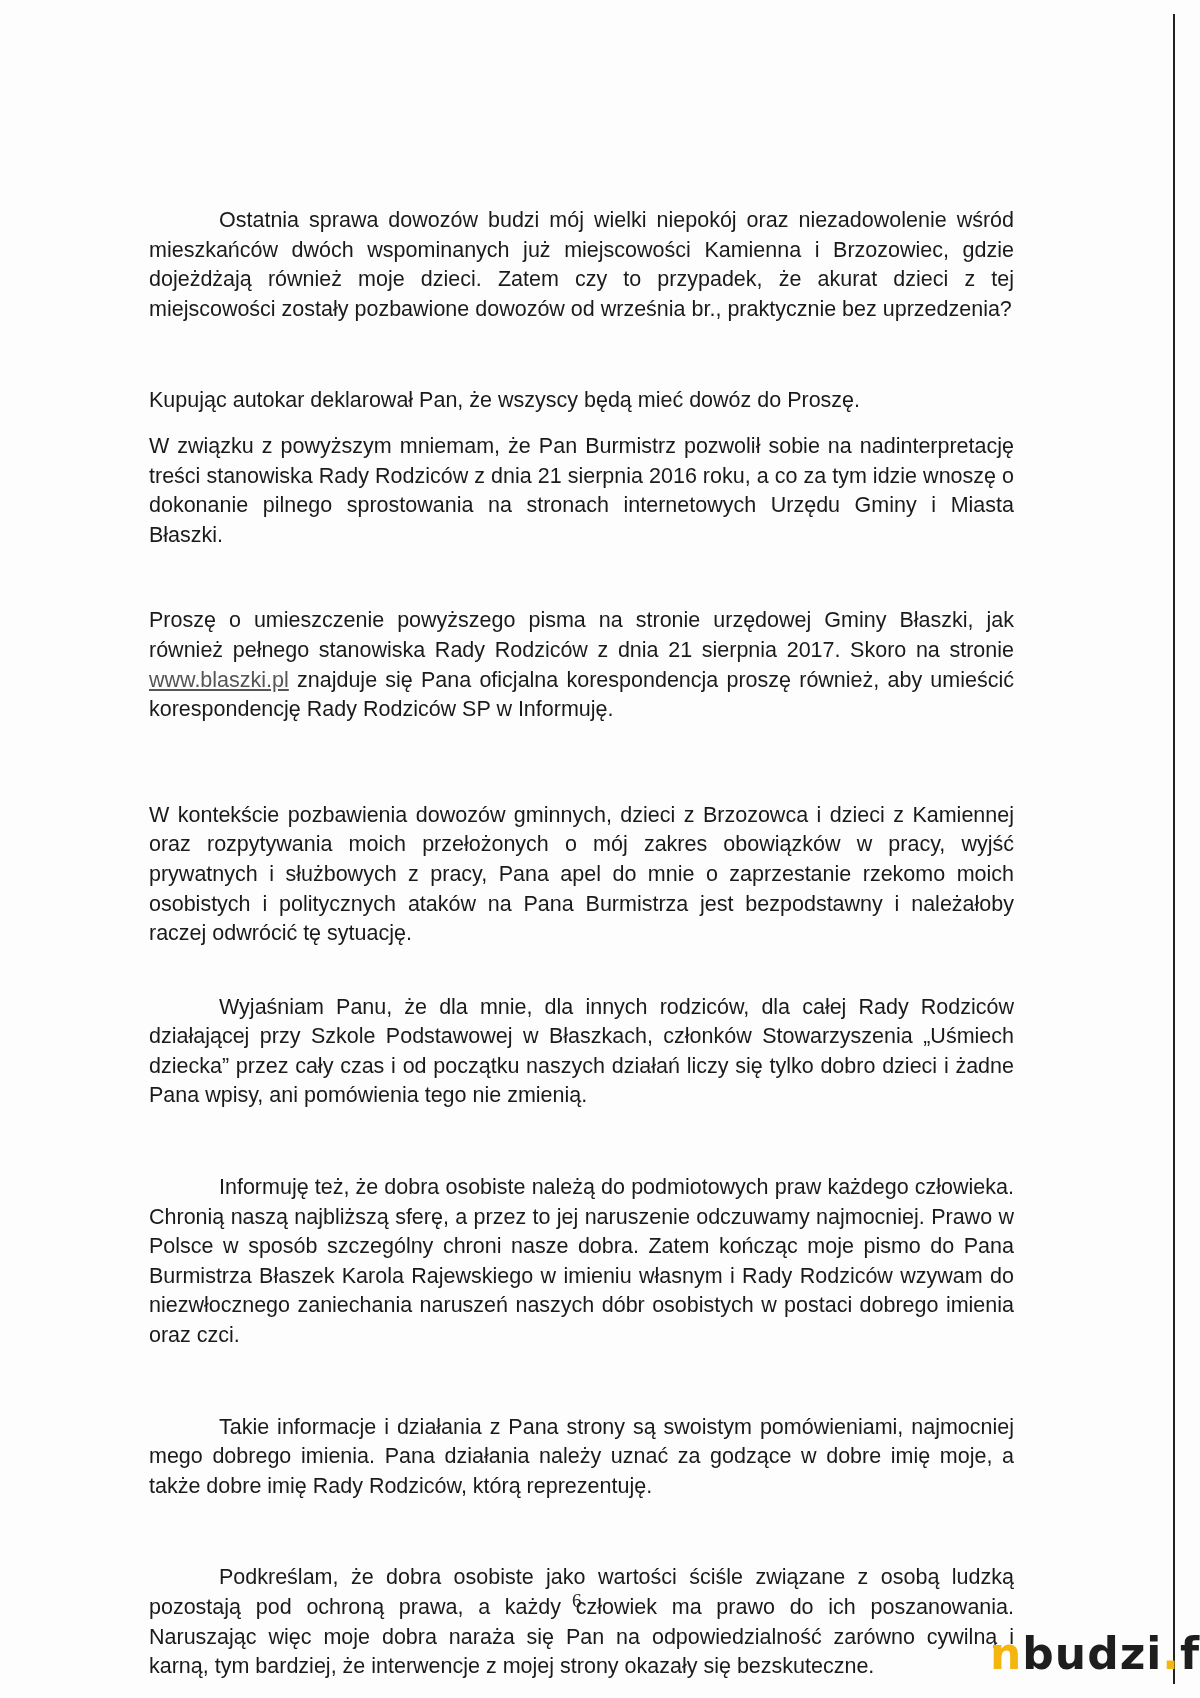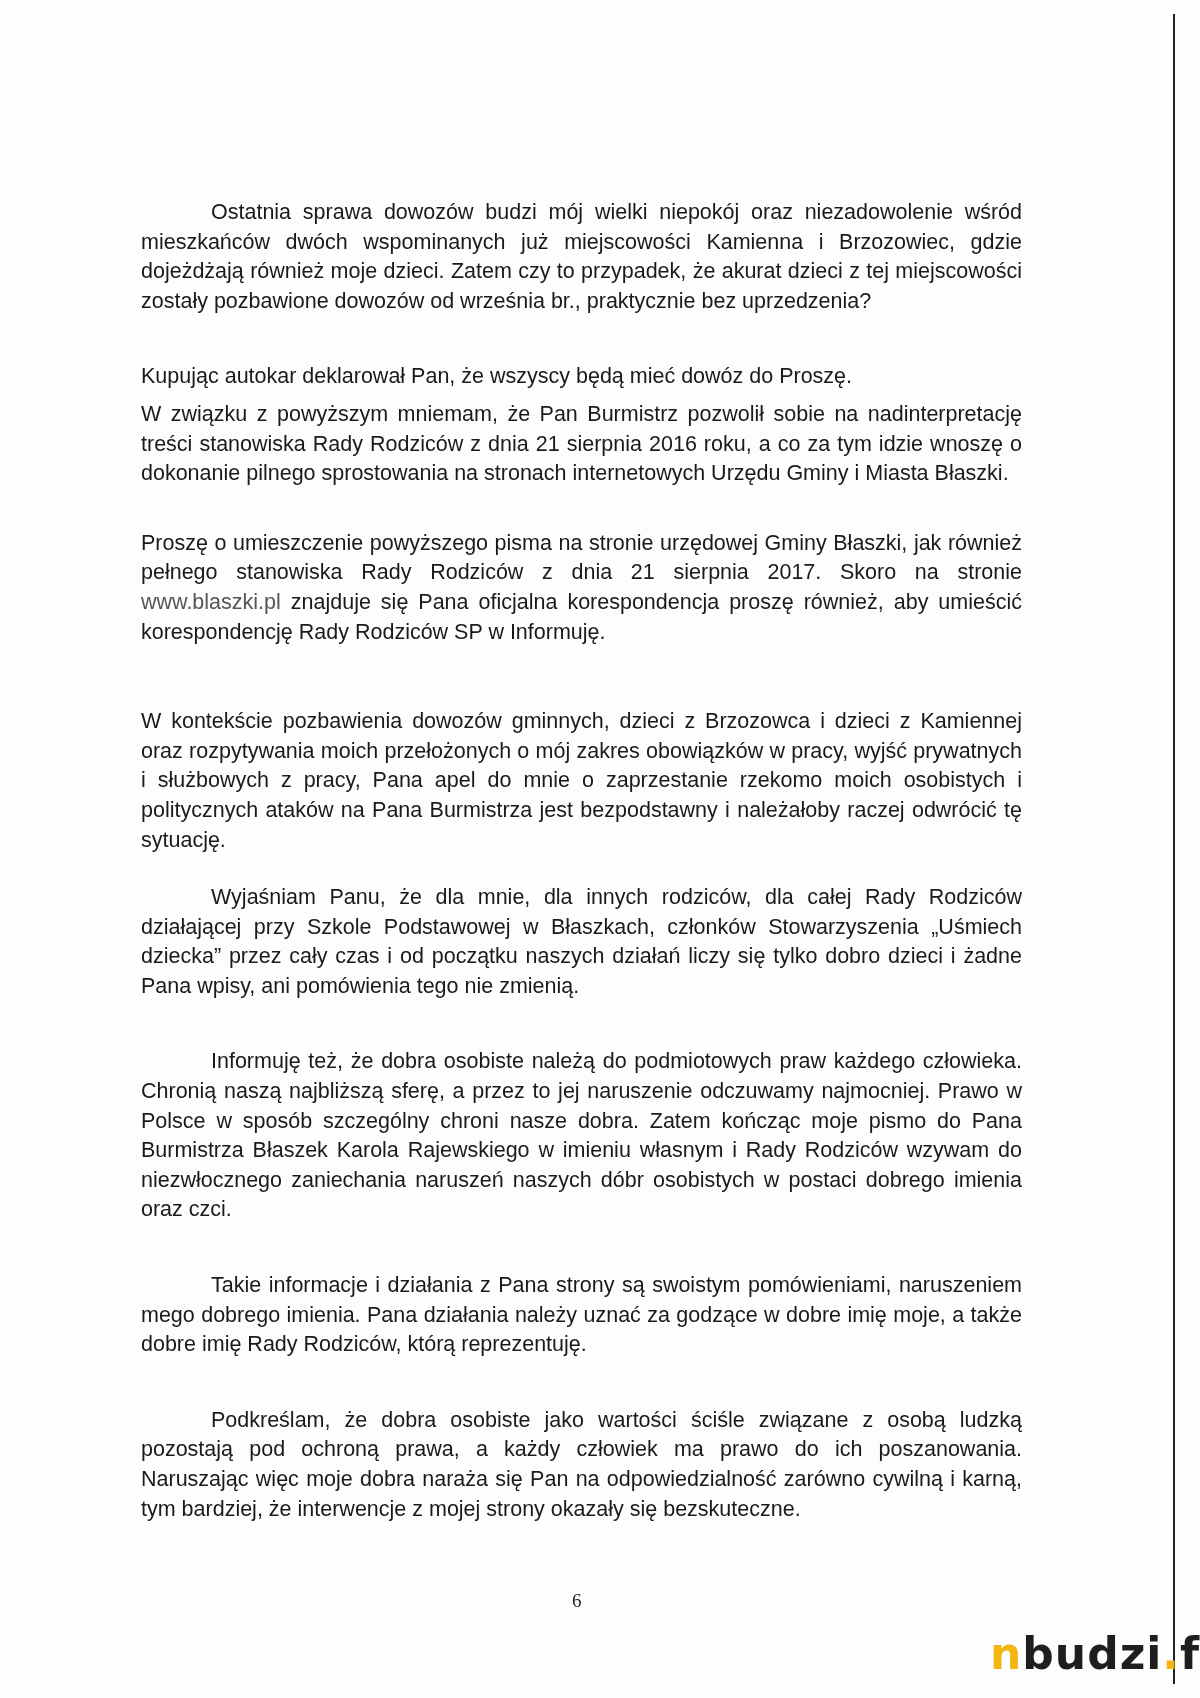--- a/index.html
+++ b/index.html
@@ -2,26 +2,26 @@
 <html><head>
   <meta charset="utf-8">
   <style>
     html, body { margin: 0; padding: 0; background: #ffffff; }
     body { width: 1200px; height: 1698px; position: relative; overflow: hidden;
            font-family: "Liberation Sans", sans-serif; color: #1a1a1a; }
     .page { position: absolute; left: 0; top: 0; width: 1200px; height: 1698px; background: #fdfdfd; }
     .vline { position: absolute; left: 1173px; top: 14px; width: 2px; height: 1670px; background: #222; }
     .text-block { position: absolute; left: 133px; top: 190px; width: 897px;
                   font-size: 21.5px; line-height: 29.6px; text-align: justify; }
-    .para { margin: 8px; }
+    .para { margin: 16px; }
     .para.indent { text-indent: 70px; }
     .gap-m { height: 12px; }
     .gap-l { height: 30px; }
     .gap-xl { height: 44px; }
-    .link { color: #555; }
+    .link { color: #555; text-decoration: underline; }
     .page-number { position: absolute; left: 572px; top: 1590px; font-family: "Liberation Serif", serif;
                    font-size: 19px; color: #222; }
     .logo { position: absolute; left: 990px; top: 1632px; font-family: "DejaVu Sans", sans-serif;
             font-weight: bold; font-size: 44px; letter-spacing: 1px; color: #1e1e1e; line-height: 1; }
     .logo .accent { color: #f5b50f; }
   </style>
 </head>
 <body>
 
 <div class="page">
@@ -35,21 +35,21 @@
     <div class="gap-m"></div>
     <div class="gap-m"></div>
     <p class="para"><span>Proszę o umieszczenie powyższego pisma na stronie urzędowej Gminy Błaszki, jak również pełnego  stanowiska Rady Rodziców z dnia 21 sierpnia 2017. Skoro na stronie </span><span class="link">www.blaszki.pl</span><span> znajduje się Pana oficjalna korespondencja proszę również, aby umieścić korespondencję Rady Rodziców SP w Informuję.</span></p>
     <div class="gap-xl"></div>
     <p class="para">W kontekście pozbawienia dowozów gminnych, dzieci z Brzozowca i dzieci z Kamiennej oraz rozpytywania moich przełożonych o mój zakres obowiązków w pracy, wyjść prywatnych i służbowych z pracy, Pana apel do mnie o zaprzestanie rzekomo moich osobistych i politycznych ataków na Pana Burmistrza jest bezpodstawny i należałoby raczej odwrócić tę sytuację.</p>
     <div class="gap-m"></div>
     <p class="para indent">Wyjaśniam Panu, że dla mnie, dla innych rodziców, dla całej Rady Rodziców działającej przy Szkole Podstawowej w Błaszkach, członków Stowarzyszenia „Uśmiech dziecka” przez cały czas i od początku naszych działań liczy się tylko dobro dzieci i żadne Pana wpisy, ani pomówienia tego nie zmienią.</p>
     <div class="gap-l"></div>
     <p class="para indent">Informuję też, że dobra osobiste należą do podmiotowych praw każdego człowieka. Chronią naszą najbliższą sferę, a przez to jej naruszenie odczuwamy najmocniej. Prawo w Polsce w sposób szczególny chroni nasze dobra. Zatem kończąc moje pismo do Pana Burmistrza Błaszek Karola Rajewskiego w imieniu własnym i Rady Rodziców wzywam do niezwłocznego zaniechania naruszeń naszych dóbr osobistych w postaci dobrego imienia oraz czci.</p>
     <div class="gap-l"></div>
-    <p class="para indent">Takie informacje i działania z Pana strony są swoistym pomówieniami, naruszeniem mego dobrego imienia. Pana działania należy uznać za godzące w dobre imię moje, a także dobre imię Rady Rodziców, którą reprezentuję.</p>
+    <p class="para indent">Takie informacje i działania z Pana strony są swoistym pomówieniami, najmocniej mego dobrego imienia. Pana działania należy uznać za godzące w dobre imię moje, a także dobre imię Rady Rodziców, którą reprezentuję.</p>
     <div class="gap-l"></div>
     <p class="para indent">Podkreślam, że dobra osobiste jako wartości ściśle związane z osobą ludzką pozostają pod ochroną prawa, a każdy człowiek ma prawo do ich poszanowania. Naruszając więc moje dobra naraża się Pan na odpowiedzialność zarówno cywilną i karną, tym bardziej, że interwencje z mojej strony okazały się bezskuteczne.</p>
   </div>
 
   <div class="page-number">6</div>
 
   <div class="logo"><span class="accent">n</span><span>budzi</span><span class="accent">.</span><span>fm</span></div>
 </div>
 
 </body></html>

